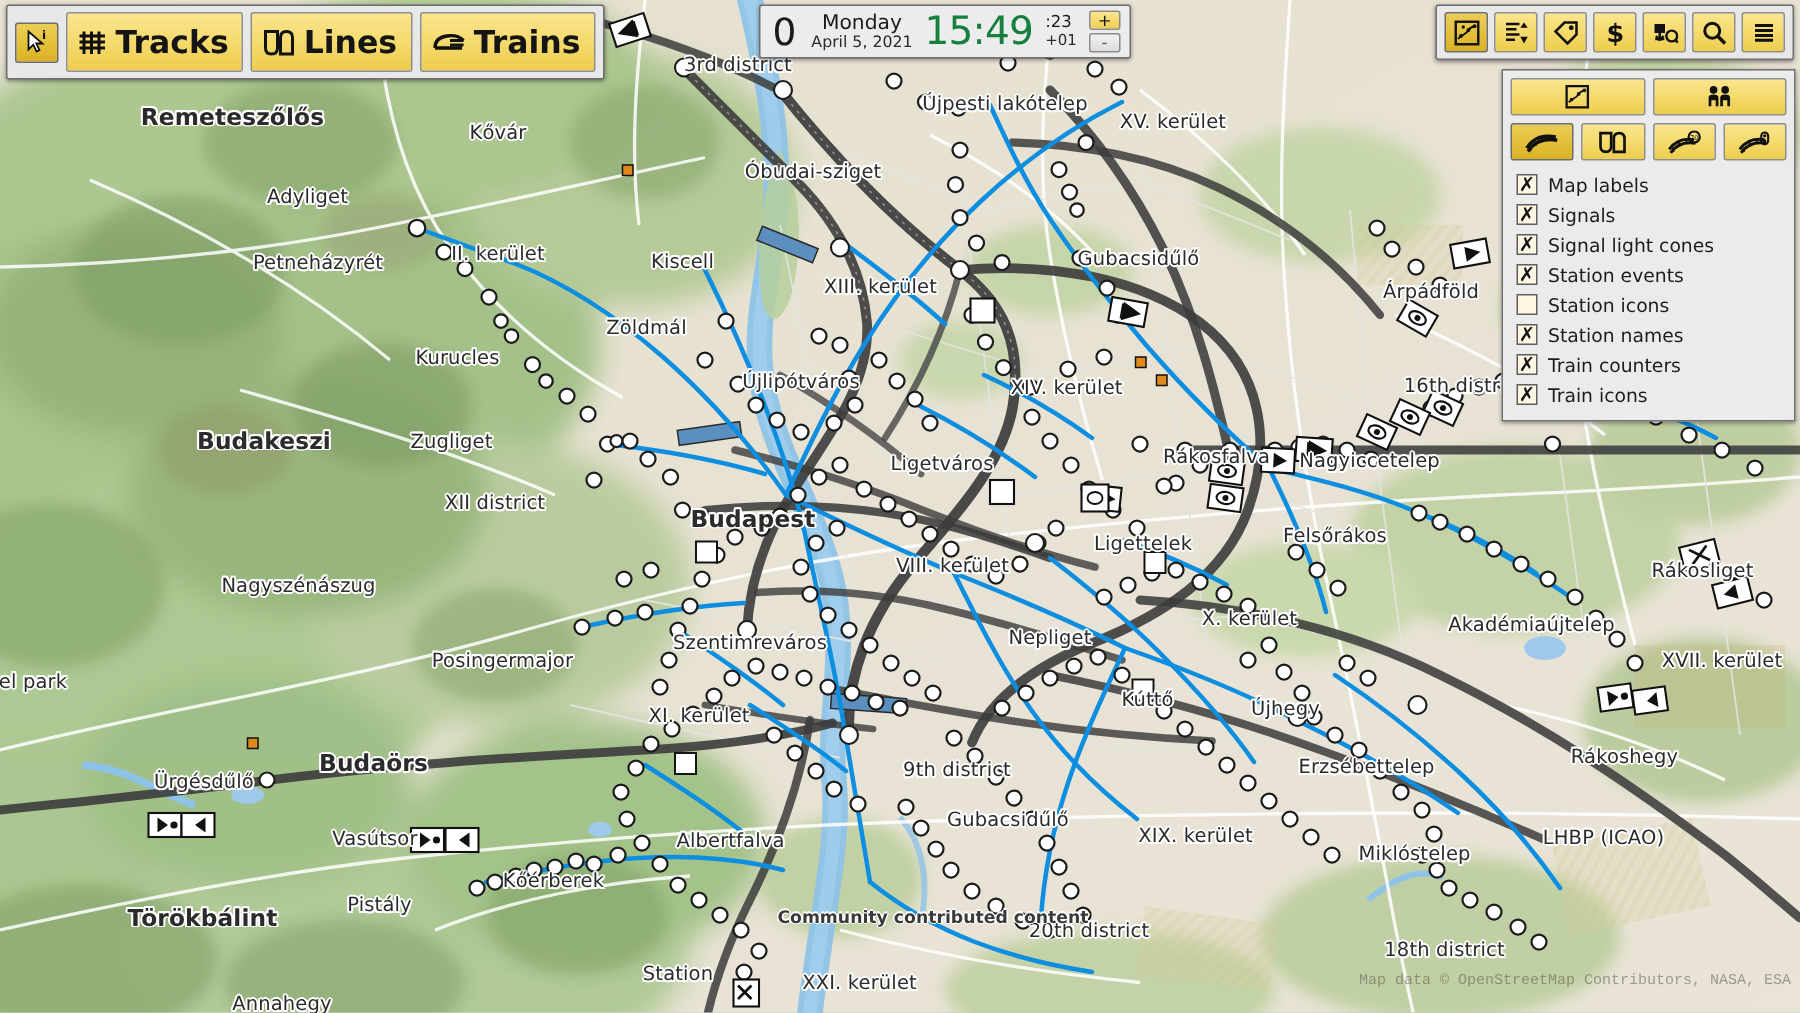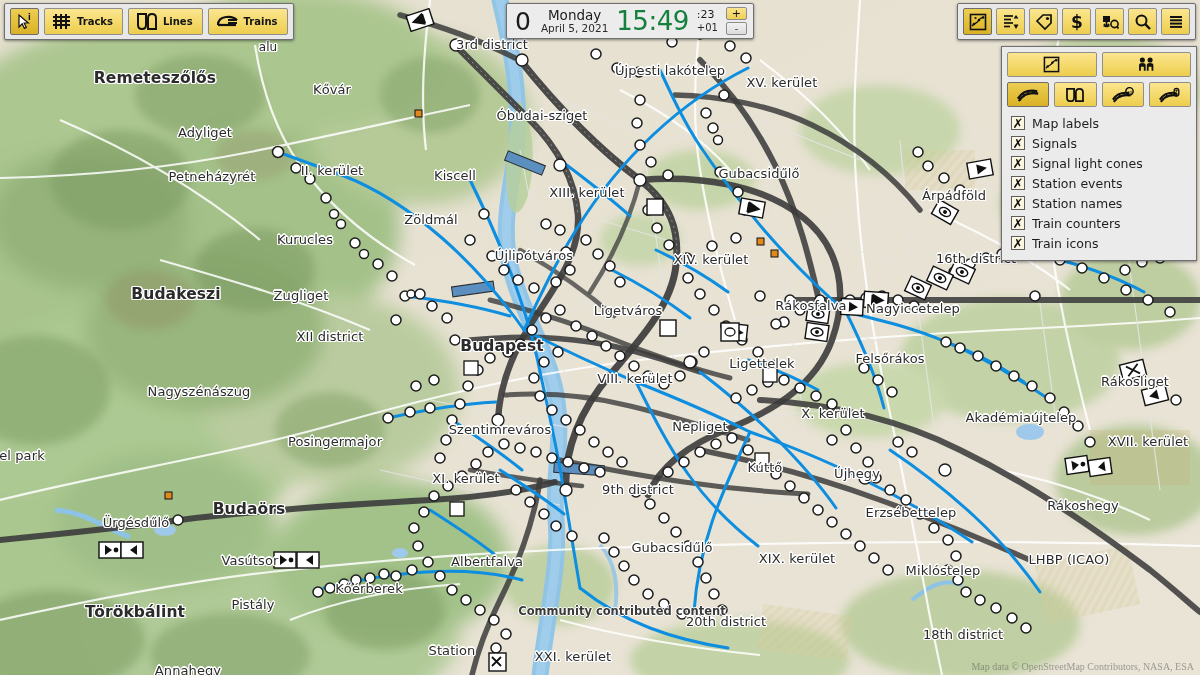--- a/index.html
+++ b/index.html
@@ -30,23 +30,23 @@
   .lbl-minor { font-size: 12px;  font-weight: 400; }
 
   .watermark {
     position: absolute; transform: translate(-50%,-50%);
     font-size: 11.5px; font-weight: bold; color: #3a3a3a;
     font-family: "DejaVu Sans", sans-serif;
     text-shadow: -1px 0 #fff,1px 0 #fff,0 -1px #fff,0 1px #fff;
     pointer-events: none;
   }
   .attribution {
-    position: absolute; right: 6px; bottom: 3px;
+    position: absolute; right: 6px; bottom: 15px;
     font-size: 10px; color: rgba(90,90,85,.55);
-    font-family: Liberation Serif, serif; pointer-events: none; margin-top: 42px;
+    font-family: Liberation Mono, monospace; pointer-events: none; margin-top: 42px;
   }
 
   
   .panel {
     background: #e8e8e8;
     border: 1px solid #6f6f6f;
     box-shadow: 0 1px 3px rgba(0,0,0,.45);
   }
   #toolbar-left {
     position: absolute; left: 4px; top: 3px;
@@ -59,22 +59,22 @@
     border-radius: 2px;
     display: flex; align-items: center; justify-content: center;
     cursor: pointer; color: #141414;
   }
   .btn.selected {
     background: linear-gradient(180deg,#eccd55 0%,#e2be36 60%,#d9b128 100%);
     border-color: #6d6d6d;
   }
   .btn-lbl {
     display: flex; align-items: center; gap: 4px;
-    height: 27px; padding: 0 9px 0 6px;
-    font-size: 10px; font-weight: 600;
+    height: 40px; padding: 0 9px 0 6px;
+    font-size: 21px; font-weight: 600;
     font-family: "DejaVu Sans", sans-serif;
   }
   .btn-sq { width: 29px; height: 27px; }
 
   
   #clock {
     position: absolute; left: 506px; top: 3px;
     display: flex; align-items: center; gap: 8px;
     padding: 3px 6px; border-radius: 2px;
     background: #ececec;
@@ -783,21 +783,21 @@
       <div class="map-label lbl-mid" style="left: 22px; top: 455px;">el park</div>
       <div class="map-label lbl-mid" style="left: 833px; top: 413px;">X. kerület</div>
       <div class="map-label lbl-mid" style="left: 1021px; top: 417px;">Akadémiaújtelep</div>
       <div class="map-label lbl-mid" style="left: 700px; top: 426px;">Nepliget</div>
       <div class="map-label lbl-mid" style="left: 500px; top: 429px;">Szentimreváros</div>
       <div class="map-label lbl-mid" style="left: 335px; top: 441px;">Posingermajor</div>
       <div class="map-label lbl-mid" style="left: 1148px; top: 441px;">XVII. kerület</div>
       <div class="map-label lbl-mid" style="left: 765px; top: 467px;">Kúttő</div>
       <div class="map-label lbl-mid" style="left: 857px; top: 473px;">Újhegy</div>
       <div class="map-label lbl-mid" style="left: 466px; top: 478px;">XI. kerület</div>
-      <div class="map-label lbl-mid" style="left: 638px; top: 489px;">9th district</div>
+      <div class="map-label lbl-mid" style="left: 638px; top: 514px;">9th district</div>
       <div class="map-label lbl-major" style="left: 249px; top: 509px;">Budaörs</div>
       <div class="map-label lbl-mid" style="left: 911px; top: 512px;">Erzsébettelep</div>
       <div class="map-label lbl-mid" style="left: 1083px; top: 505px;">Rákoshegy</div>
       <div class="map-label lbl-mid" style="left: 136px; top: 522px;">Ürgésdűlő</div>
       <div class="map-label lbl-mid" style="left: 250px; top: 560px;">Vasútsor</div>
       <div class="map-label lbl-mid" style="left: 672px; top: 547px;">Gubacsidűlő</div>
       <div class="map-label lbl-mid" style="left: 797px; top: 558px;">XIX. kerület</div>
       <div class="map-label lbl-mid" style="left: 943px; top: 570px;">Miklóstelep</div>
       <div class="map-label lbl-mid" style="left: 369px; top: 588px;">Kőérberek</div>
       <div class="map-label lbl-mid" style="left: 487px; top: 561px;">Albertfalva</div>
@@ -1016,20 +1016,24 @@
         </div>
         <div class="check-row">
           <div class="cbox">✗</div>
           <span class="ctext">Signal light cones</span>
         </div>
         <div class="check-row">
           <div class="cbox">✗</div>
           <span class="ctext">Station events</span>
         </div>
         <div class="check-row">
+          <div class="cbox"></div>
+          <span class="ctext">Station icons</span>
+        </div>
+        <div class="check-row">
           <div class="cbox">✗</div>
           <span class="ctext">Station names</span>
         </div>
         <div class="check-row">
           <div class="cbox">✗</div>
           <span class="ctext">Train counters</span>
         </div>
         <div class="check-row">
           <div class="cbox">✗</div>
           <span class="ctext">Train icons</span>

